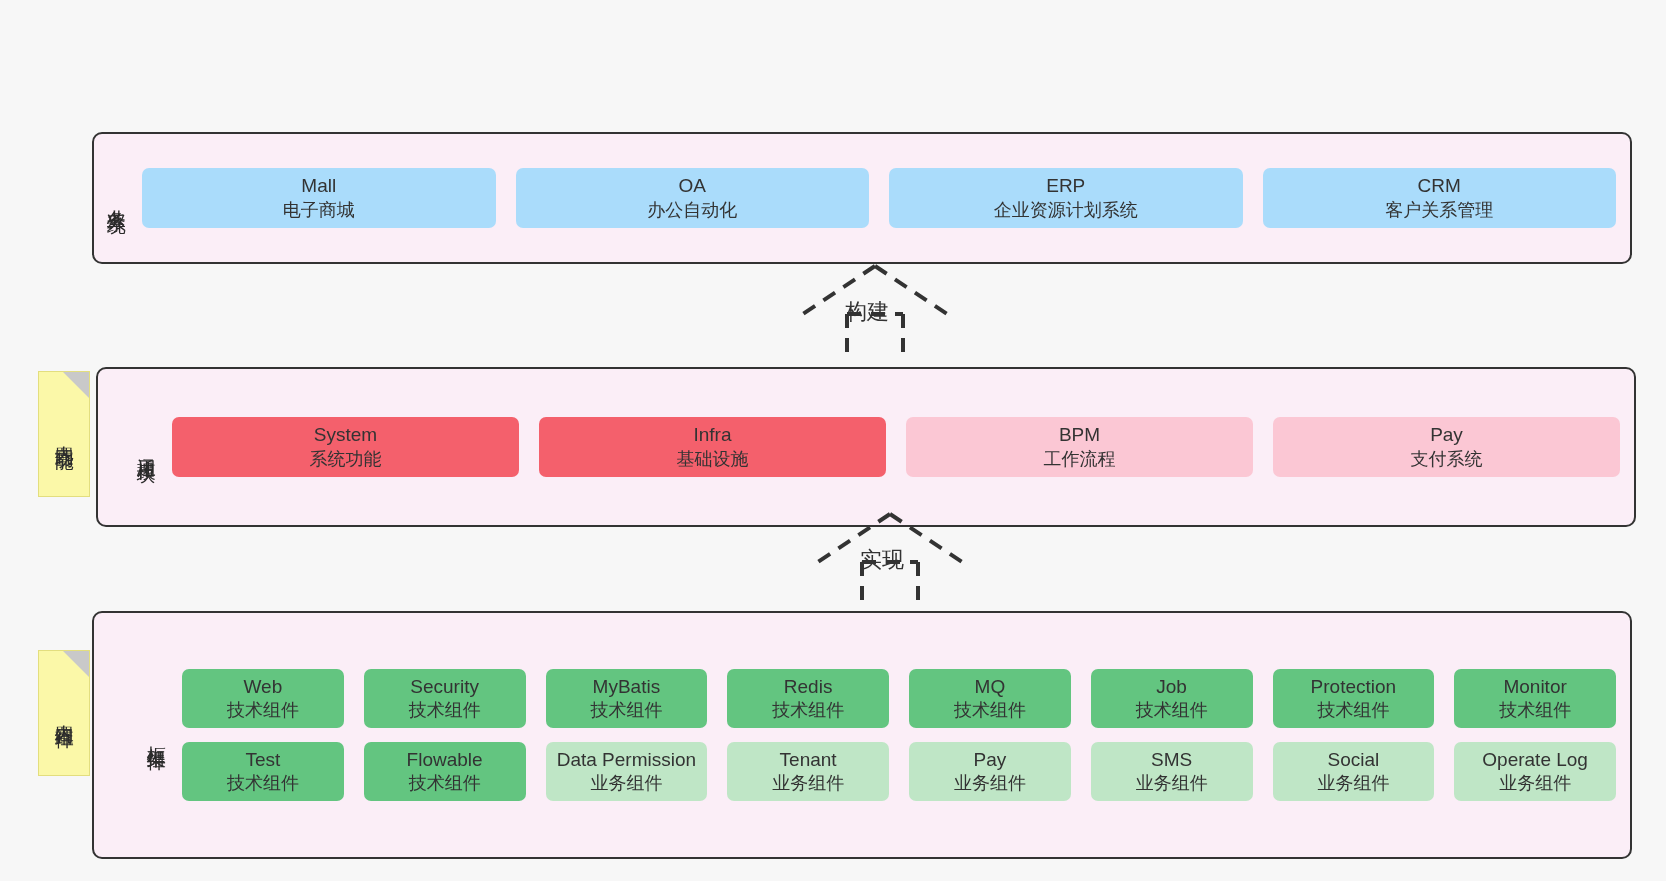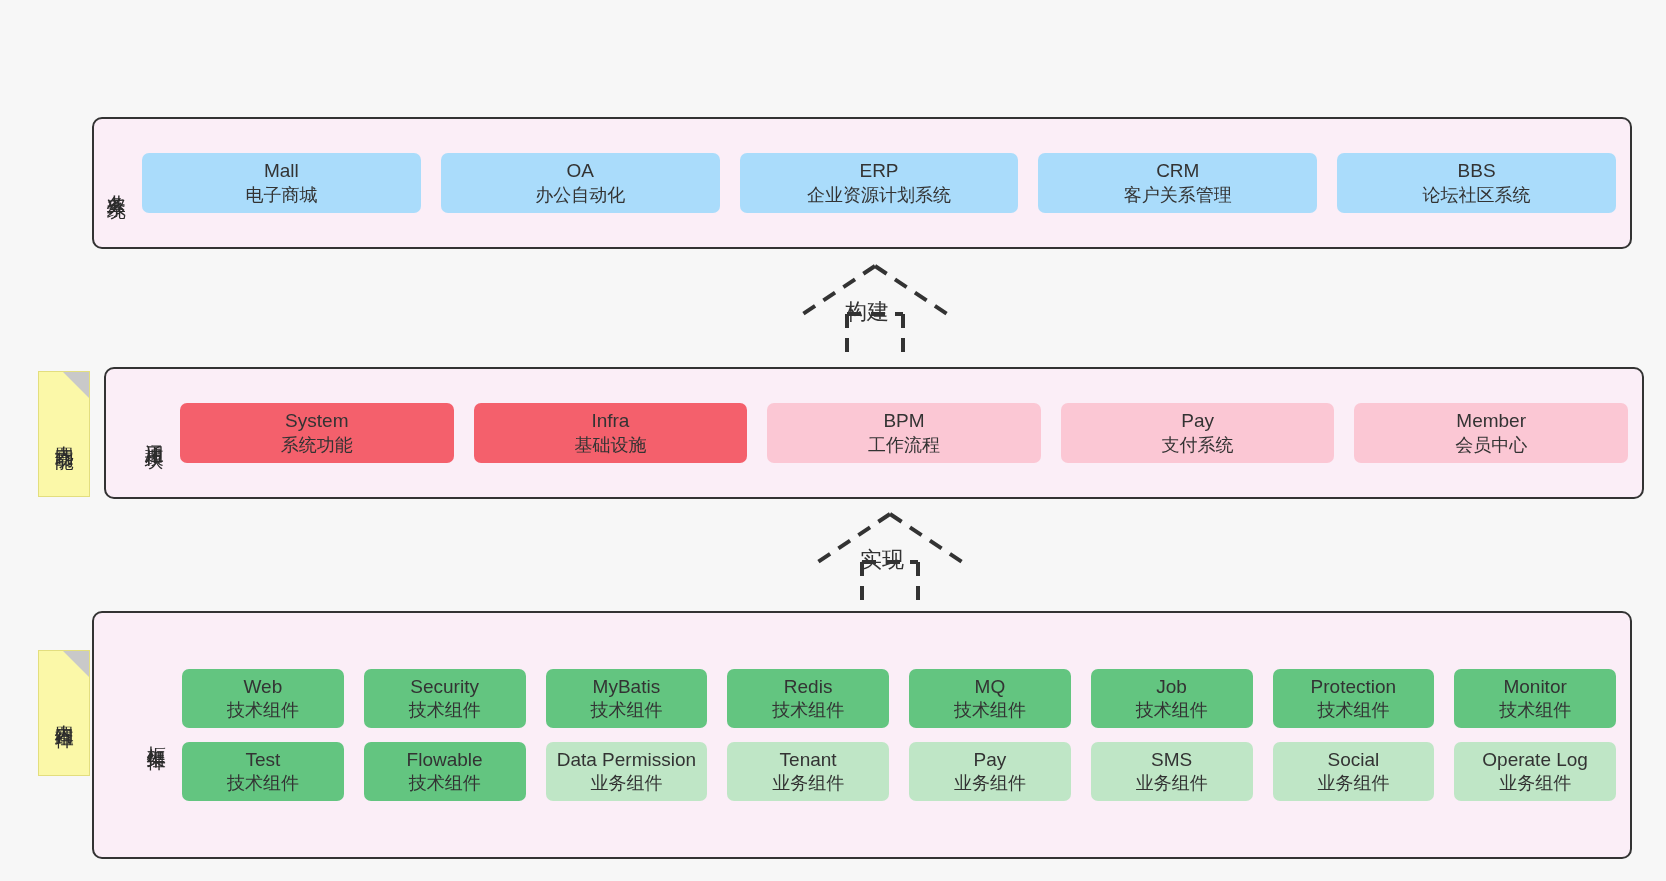--- a/index.html
+++ b/index.html
@@ -110,81 +110,73 @@
     background: transparent;
     white-space: nowrap;
     z-index: 4;
   }
 </style>
 </head>
 <body>
 
 <div id="canvas">
 
-  <div class="layer" id="layer-business" style="left:92px; top:117px; width:1540px; height:132px;">
+  <div class="layer" id="layer-business" style="left:92px; top:132px; width:1540px; height:132px;">
     <div class="layer-title">业务系统</div>
     <div class="layer-body">
       <div class="row">
         <div class="box blue">
           <div class="t1">Mall</div>
           <div class="t2">电子商城</div>
         </div>
         <div class="box blue">
           <div class="t1">OA</div>
           <div class="t2">办公自动化</div>
         </div>
         <div class="box blue">
           <div class="t1">ERP</div>
           <div class="t2">企业资源计划系统</div>
         </div>
         <div class="box blue">
           <div class="t1">CRM</div>
           <div class="t2">客户关系管理</div>
-        </div>
-        <div class="box blue">
-          <div class="t1">BBS</div>
-          <div class="t2">论坛社区系统</div>
         </div>
       </div>
     </div>
   </div>
 
   <svg class="gen-arrow" style="left:795px; top:262px; width:160px; height:100px;" viewBox="0 0 160 100">
     <path d="M80 4 L152 52 M80 4 L8 52" stroke="#333333" stroke-width="4" fill="none" stroke-dasharray="14 10" stroke-linecap="butt"></path>
     <path d="M52 52 L52 100 M108 52 L108 100 M52 52 L108 52" stroke="#333333" stroke-width="4" fill="none" stroke-dasharray="14 10" stroke-linecap="butt"></path>
   </svg>
   <div class="gen-label" style="left:845px; top:297px;">构建</div>
 
   <div class="note" style="left:38px; top:371px; width:52px; height:126px;">
     <div class="fold"></div>
     <span>内置功能</span>
   </div>
-  <div class="layer" id="layer-common" style="left:104px; top:367px; width:1540px; height:132px;padding-left:26px;">
+  <div class="layer" id="layer-common" style="left:96px; top:367px; width:1540px; height:160px;padding-left:26px;">
     <div class="layer-title">通用模块</div>
     <div class="layer-body">
       <div class="row">
         <div class="box red">
           <div class="t1">System</div>
           <div class="t2">系统功能</div>
         </div>
         <div class="box red">
           <div class="t1">Infra</div>
           <div class="t2">基础设施</div>
         </div>
         <div class="box pink">
           <div class="t1">BPM</div>
           <div class="t2">工作流程</div>
         </div>
         <div class="box pink">
           <div class="t1">Pay</div>
           <div class="t2">支付系统</div>
-        </div>
-        <div class="box pink">
-          <div class="t1">Member</div>
-          <div class="t2">会员中心</div>
         </div>
       </div>
     </div>
   </div>
 
   <svg class="gen-arrow" style="left:810px; top:510px; width:160px; height:100px;" viewBox="0 0 160 100">
     <path d="M80 4 L152 52 M80 4 L8 52" stroke="#333333" stroke-width="4" fill="none" stroke-dasharray="14 10" stroke-linecap="butt"></path>
     <path d="M52 52 L52 100 M108 52 L108 100 M52 52 L108 52" stroke="#333333" stroke-width="4" fill="none" stroke-dasharray="14 10" stroke-linecap="butt"></path>
   </svg>
   <div class="gen-label" style="left:860px; top:545px;">实现</div>

